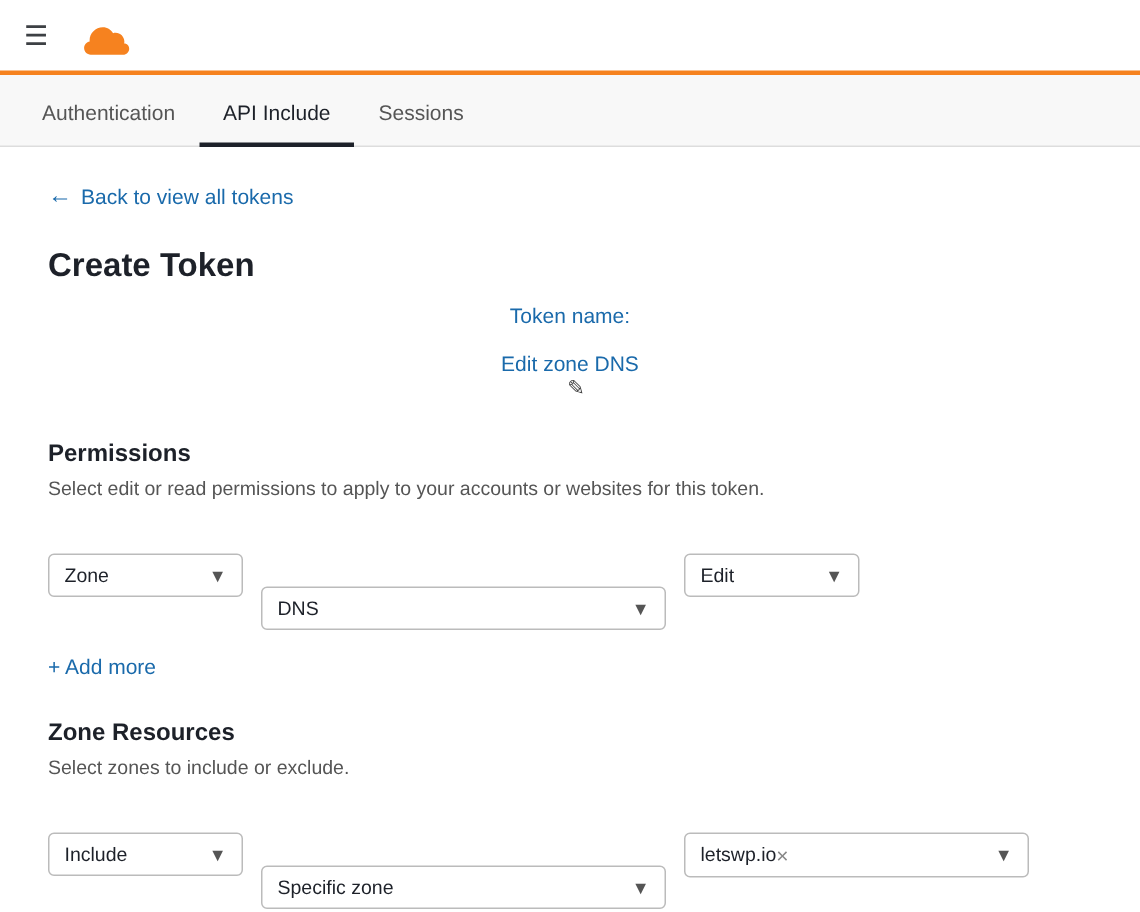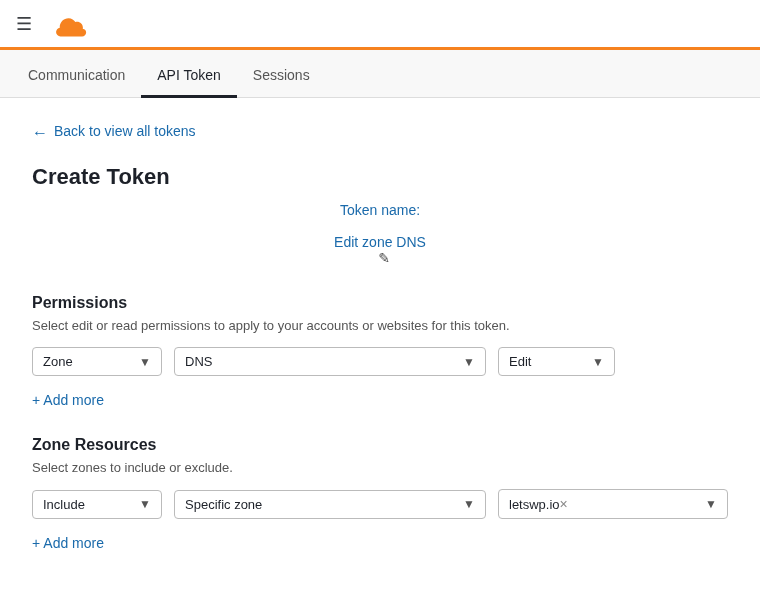--- a/index.html
+++ b/index.html
@@ -130,21 +130,21 @@
       cursor: pointer;
       font-size: 13px;
       color: #1d2129;
     }
     .dropdown .dd-arrow {
       margin-left: 8px;
       color: #555;
       font-size: 12px;
     }
     .dropdown-sm { width: 130px; }
-    .dropdown-md { width: 312px; }
+    .dropdown-md { width: 270px; margin-top: 44px; }
     .dropdown-sm2 { width: 117px; }
 
     
     .dropdown-tag {
       display: flex;
       align-items: center;
       justify-content: space-between;
       border: 1px solid #bbb;
       border-radius: 4px;
       padding: 6px 10px;
@@ -188,22 +188,22 @@
 <body>
 
 <div class="top-bar">
   <span class="hamburger-icon">☰</span>
   <svg class="logo" viewBox="0 0 60 36" xmlns="http://www.w3.org/2000/svg">
     <path class="cf-logo-cloud" d="M47.4 24.8c.2-.6.2-1.2.2-1.8 0-4.4-3.6-8-8-8-.8 0-1.6.1-2.3.4C35.8 12.5 32.2 10 28 10c-6.6 0-12 5.4-12 12 0 .3 0 .7.1 1C13.2 23.6 11 26.1 11 29c0 3.3 2.7 6 6 6h29.5c3 0 5.5-2.5 5.5-5.5 0-2.1-1.2-4-3.6-4.7z"></path>
   </svg>
 </div>
 
 <nav class="nav-tabs">
-  <div class="nav-tab">Communication</div>
-  <div class="nav-tab active">API Token</div>
+  <div class="nav-tab">Authentication</div>
+  <div class="nav-tab active">API Include</div>
   <div class="nav-tab">Sessions</div>
 </nav>
 
 <div class="main-content">
 
   
   <a class="back-link">
     <span class="back-arrow">←</span>
     <span>Back to view all tokens</span>
   </a>

